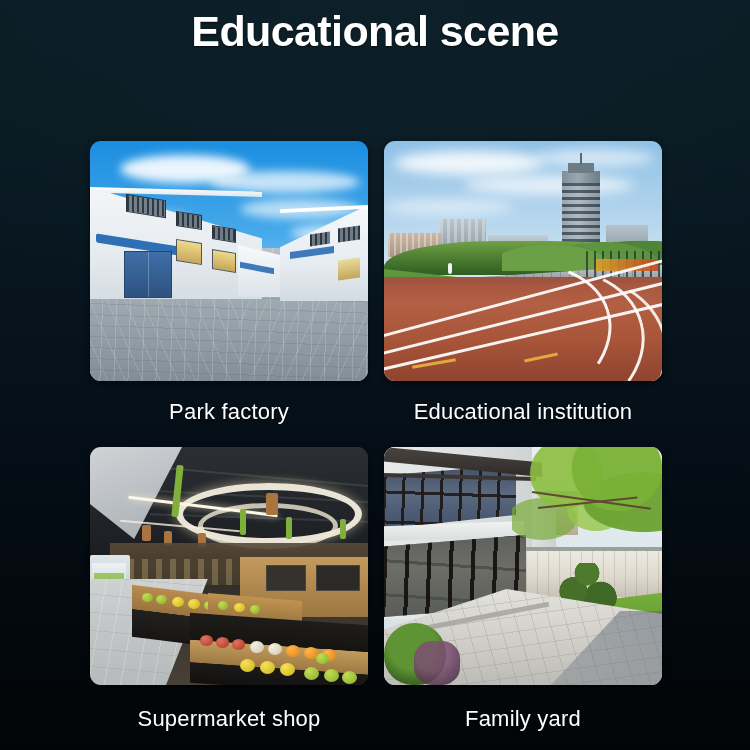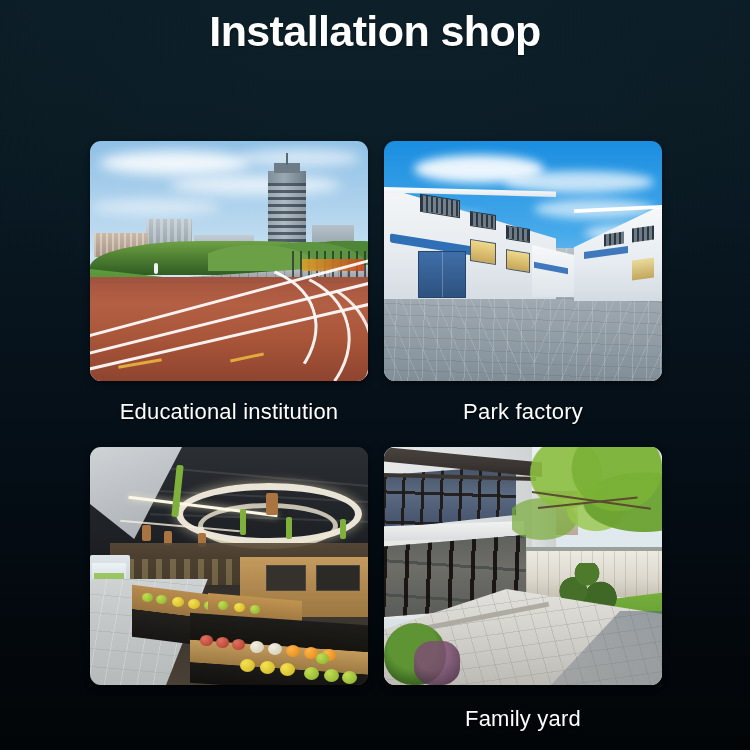--- a/index.html
+++ b/index.html
@@ -302,25 +302,66 @@
   .fy-shadow { right:0; bottom:0; width:150px; height:74px;
     background:linear-gradient(200deg, rgba(92,104,118,.55), rgba(92,104,118,.25));
     clip-path:polygon(26% 100%, 72% 0, 100% 0, 100% 100%); }
   .fy-step { left:36px; bottom:66px; width:130px; height:5px; background:#a9a69f; transform:rotate(-11deg); opacity:.9; }
 </style>
 </head>
 <body>
 
 <div id="page">
 
-  <div class="title">Installation shop</div>
+  <div class="title">Educational scene</div>
 
   <div class="grid">
 
     <div class="row row1">
+
+      <div class="cell">
+        <div class="thumb">
+          <div class="scene">
+            <div class="pf-sky"></div>
+            <div class="pf-cloud pf-c1"></div>
+            <div class="pf-cloud pf-c2"></div>
+            <div class="pf-cloud pf-c3"></div>
+            <div class="pf-cloud pf-c4"></div>
+            <div class="pf-cloud pf-c5"></div>
+            <div class="pf-cloud pf-c6"></div>
+            <div class="pf-hill"></div>
+            <div class="pf-trees"></div>
+            <div class="pf-haze"></div>
+            <div class="pf-ground"></div>
+            <div class="pf-gtex"></div>
+            <div class="pf-gperspL"></div>
+            <div class="pf-gperspR"></div>
+            <div class="pf-bl"></div>
+            <div class="pf-bl-roof"></div>
+            <div class="pf-bl-vent"></div>
+            <div class="pf-bl-w1"></div>
+            <div class="pf-bl-w3"></div>
+            <div class="pf-bl-canopy"></div>
+            <div class="pf-bl-w2"></div>
+            <div class="pf-bl-w4"></div>
+            <div class="pf-bl-door"></div>
+            <div class="pf-bm"></div>
+            <div class="pf-bm-can"></div>
+            <div class="pf-far"></div>
+            <div class="pf-far-d"></div>
+            <div class="pf-br"></div>
+            <div class="pf-br-roof"></div>
+            <div class="pf-br-w2"></div>
+            <div class="pf-br-w1"></div>
+            <div class="pf-br-can"></div>
+            <div class="pf-br-w3"></div>
+          </div>
+        </div>
+        <div class="caption">Park factory</div>
+      </div>
 
       <div class="cell">
         <div class="thumb">
           <div class="scene">
             <div class="ed-sky"></div>
             <div class="ed-cl ed-cl1"></div>
             <div class="ed-cl ed-cl2"></div>
             <div class="ed-cl ed-cl3"></div>
             <div class="ed-cl ed-cl4"></div>
             <div class="ed-tower"></div>
@@ -350,61 +391,20 @@
             <div class="ed-curve1"></div>
             <div class="ed-curve2"></div>
             <div class="ed-curve3"></div>
             <div class="ed-arrow1"></div>
             <div class="ed-arrow2"></div>
           </div>
         </div>
         <div class="caption">Educational institution</div>
       </div>
 
-      <div class="cell">
-        <div class="thumb">
-          <div class="scene">
-            <div class="pf-sky"></div>
-            <div class="pf-cloud pf-c1"></div>
-            <div class="pf-cloud pf-c2"></div>
-            <div class="pf-cloud pf-c3"></div>
-            <div class="pf-cloud pf-c4"></div>
-            <div class="pf-cloud pf-c5"></div>
-            <div class="pf-cloud pf-c6"></div>
-            <div class="pf-hill"></div>
-            <div class="pf-trees"></div>
-            <div class="pf-haze"></div>
-            <div class="pf-ground"></div>
-            <div class="pf-gtex"></div>
-            <div class="pf-gperspL"></div>
-            <div class="pf-gperspR"></div>
-            <div class="pf-bl"></div>
-            <div class="pf-bl-roof"></div>
-            <div class="pf-bl-vent"></div>
-            <div class="pf-bl-w1"></div>
-            <div class="pf-bl-w3"></div>
-            <div class="pf-bl-canopy"></div>
-            <div class="pf-bl-w2"></div>
-            <div class="pf-bl-w4"></div>
-            <div class="pf-bl-door"></div>
-            <div class="pf-bm"></div>
-            <div class="pf-bm-can"></div>
-            <div class="pf-far"></div>
-            <div class="pf-far-d"></div>
-            <div class="pf-br"></div>
-            <div class="pf-br-roof"></div>
-            <div class="pf-br-w2"></div>
-            <div class="pf-br-w1"></div>
-            <div class="pf-br-can"></div>
-            <div class="pf-br-w3"></div>
-          </div>
-        </div>
-        <div class="caption">Park factory</div>
-      </div>
-
     </div>
 
     <div class="gap"></div>
 
     <div class="row row2">
 
       <div class="cell">
         <div class="thumb">
           <div class="scene">
             <div class="sm-bg"></div>
@@ -460,20 +460,21 @@
             <div class="fruit f-org" style="left:232px;top:202px;width:14px;height:12px;"></div>
             <div class="fruit f-yel" style="left:150px;top:212px;width:15px;height:13px;"></div>
             <div class="fruit f-yel" style="left:170px;top:214px;width:15px;height:13px;"></div>
             <div class="fruit f-yel" style="left:190px;top:216px;width:15px;height:13px;"></div>
             <div class="fruit f-grn" style="left:214px;top:220px;width:15px;height:13px;"></div>
             <div class="fruit f-grn" style="left:234px;top:222px;width:15px;height:13px;"></div>
             <div class="fruit f-grn" style="left:252px;top:224px;width:15px;height:13px;"></div>
             <div class="fruit f-grn" style="left:226px;top:206px;width:13px;height:11px;"></div>
           </div>
         </div>
+        <div class="caption">Supermarket shop</div>
       </div>
 
       <div class="cell">
         <div class="thumb">
           <div class="scene">
             <div class="fy-sky"></div>
             <div class="fy-bldg"></div>
             <div class="fy-bldg-r"></div>
             <div class="fy-wallR"></div>
             <div class="fy-house"></div>

